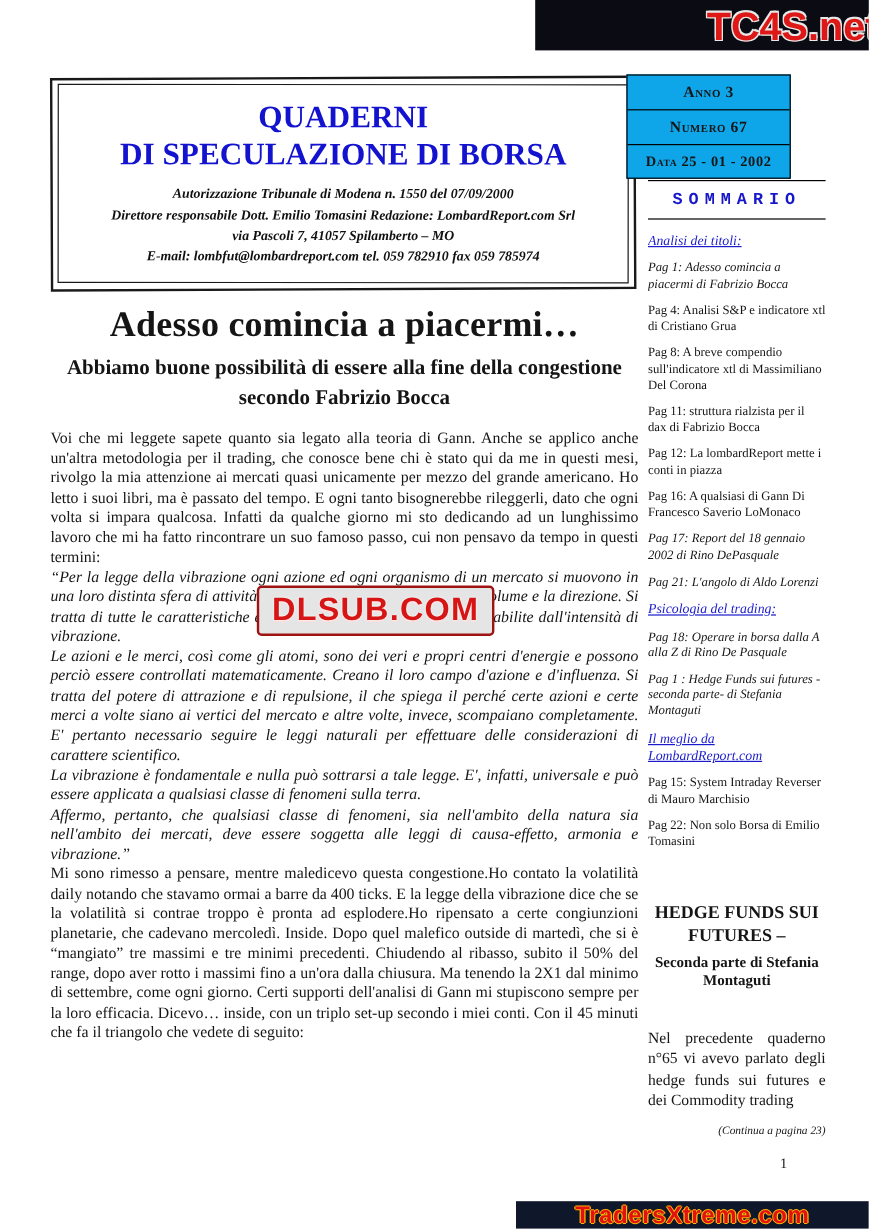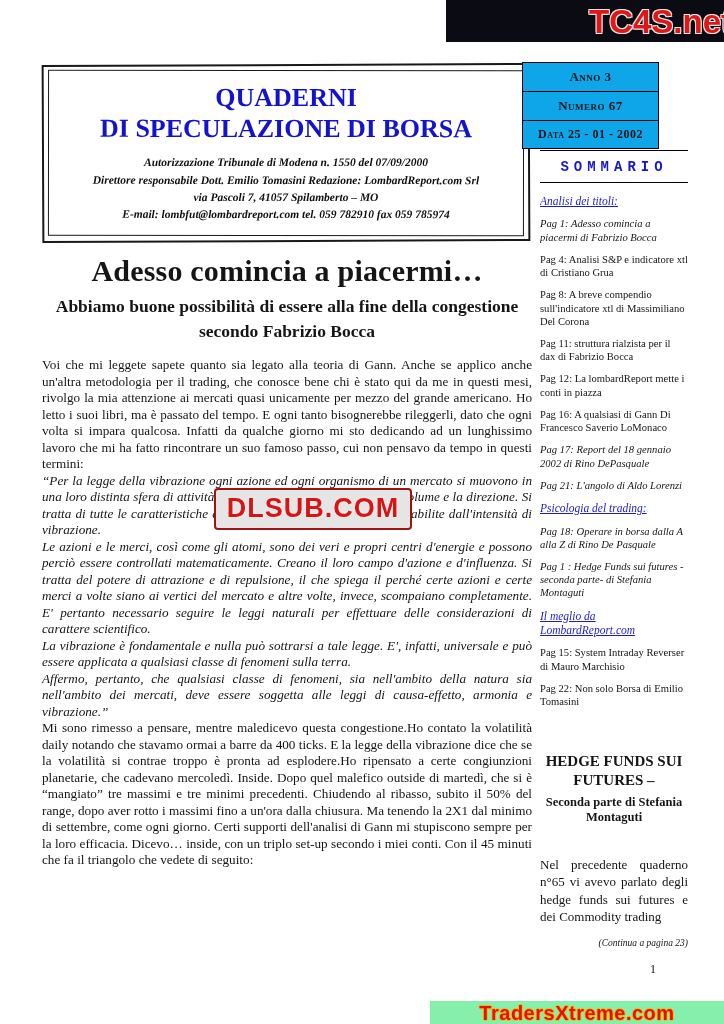--- a/index.html
+++ b/index.html
@@ -98,21 +98,21 @@
     z-index: 3;
     font-family: "Liberation Sans", sans-serif; font-weight: 700; font-size: 27px; letter-spacing: 1px;
     color: #d61515;
     text-shadow: 0 0 2px #ffffff, 0 1px 1px #ffdddd;
   }
 
   
   .pagenum { position: absolute; left: 650px; top: 962px; font-size: 12px; }
   .banner {
     position: absolute; left: 430px; top: 1001px; width: 294px; height: 23px;
-    background: #86efac;
+    background: #0f172a;
     display: flex; align-items: center; justify-content: center;
   }
   .banner-text {
     font-family: "Liberation Sans", sans-serif; font-weight: 700; font-size: 20px; line-height: 1;
     color: #e01212; letter-spacing: 0.5px;
     text-shadow: -1px 0 0 #ffb400, 1px 0 0 #ffb400, 0 -1px 0 #ffb400, 0 1px 0 #ffb400;
     cursor: pointer;
   }
 </style>
 </head>

